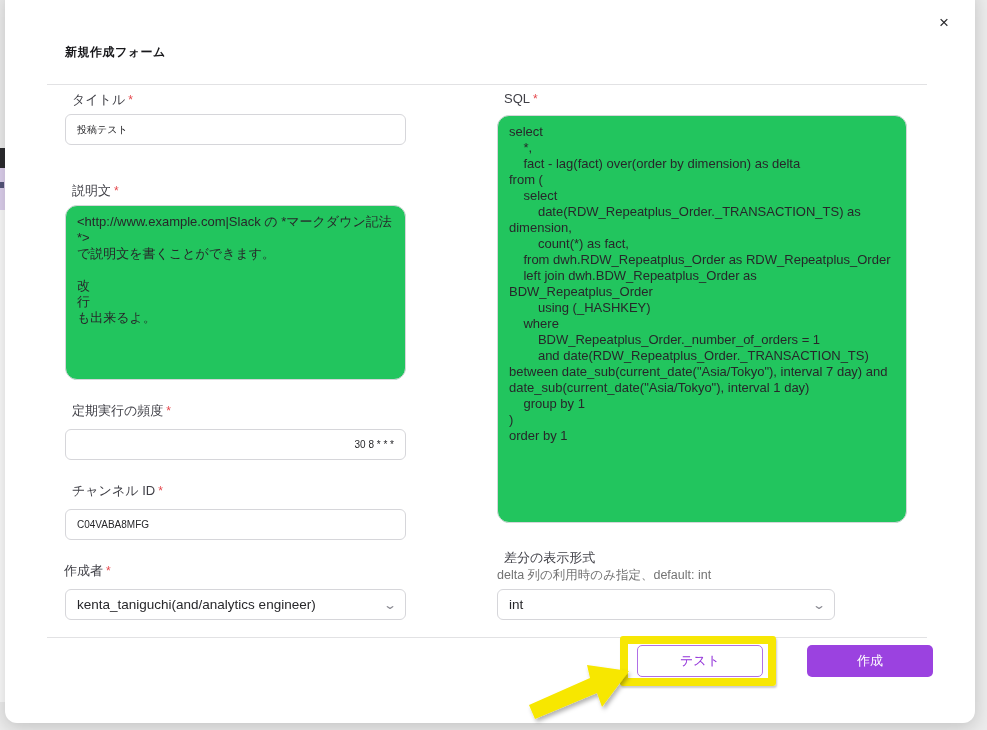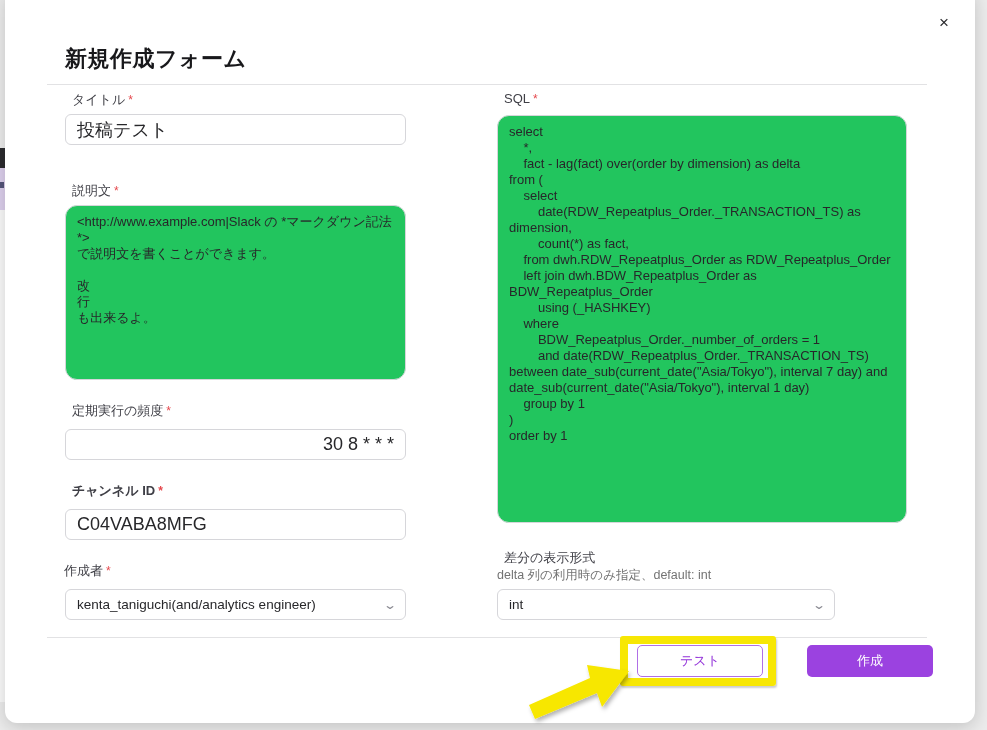--- a/index.html
+++ b/index.html
@@ -23,39 +23,39 @@
     background:#ffffff; border-radius:12px;
     box-shadow:0 4px 18px rgba(0,0,0,0.18);
   }
   .close-btn {
     position:absolute; top:24px; right:20px; width:22px; height:22px;
     font-size:17px; line-height:22px; text-align:center; color:#2b2b2e;
     cursor:pointer; user-select:none;
   }
   .modal-title {
     position:absolute; left:60px; top:56px;
-    font-size:22px; font-weight:bold; color:#18181b; letter-spacing:0.5px;
+    font-size:12px; font-weight:bold; color:#18181b; letter-spacing:0.5px;
   }
   .divider {
     position:absolute; left:42px; width:880px; height:1px; background:#e2e2e4;
   }
   .divider-top    { top:96px; }
   .divider-footer { top:649px; }
 
   
   .field-label {
     position:absolute; font-size:13px; color:#3f3f46;margin-left:7px;
   }
   .req { color:#e5484d; margin-left:3px; font-size:12px; }
   .helper-text {
     position:absolute; font-size:12.5px; color:#737373;
   }
   .text-input {
     position:absolute; height:31px; border:1px solid #d6d6da; border-radius:6px;
-    background:#fff; font-family:inherit; font-size:18px; color:#27272a;
+    background:#fff; font-family:inherit; font-size:10px; color:#27272a;
     padding:0 11px; outline:none;
   }
   .text-area {
     position:absolute; border:1px solid #d6d6da; border-radius:12px;
     background:#22c55e; font-family:inherit; font-size:13px; line-height:16px;
     color:#27272a; padding:8px 11px; outline:none; resize:none;
     white-space:pre-wrap; overflow:hidden;
   }
   .select-box {
     position:absolute; height:31px; border:1px solid #d6d6da; border-radius:6px;
@@ -67,21 +67,21 @@
     transform:scaleX(1.4); pointer-events:none;
   }
 
   
   .lbl-title    { left:60px; top:103px; }
   .inp-title    { left:60px; top:126px; width:341px; }
   .lbl-desc     { left:60px; top:194px; }
   .ta-desc      { left:60px; top:217px; width:341px; height:175px; }
   .lbl-sched    { left:60px; top:414px; }
   .inp-sched    { left:60px; top:441px; width:341px;text-align:right; }
-  .lbl-chan     { left:60px; top:494px;font-weight:bold; }
+  .lbl-chan     { left:60px; top:494px; }
   .inp-chan     { left:60px; top:521px; width:341px; }
   .lbl-creator  { left:52px; top:574px; }
   .sel-creator  { left:60px; top:601px; width:341px; }
 
   .lbl-sql      { left:492px; top:103px; }
   .ta-sql       { left:492px; top:127px; width:410px; height:408px; }
   .lbl-delta    { left:492px; top:561px; }
   .hlp-delta    { left:492px; top:579px; }
   .sel-delta    { left:492px; top:601px; width:338px; }
 

